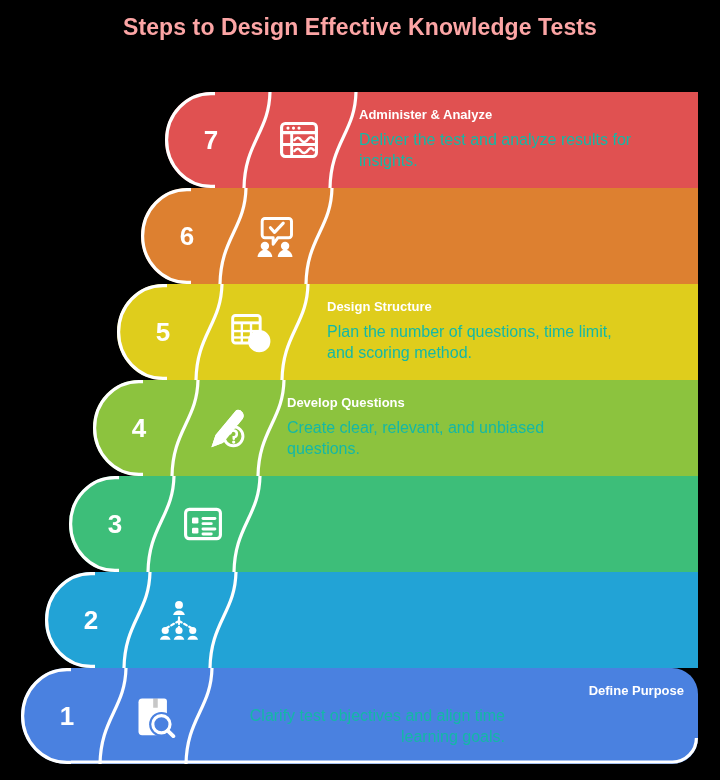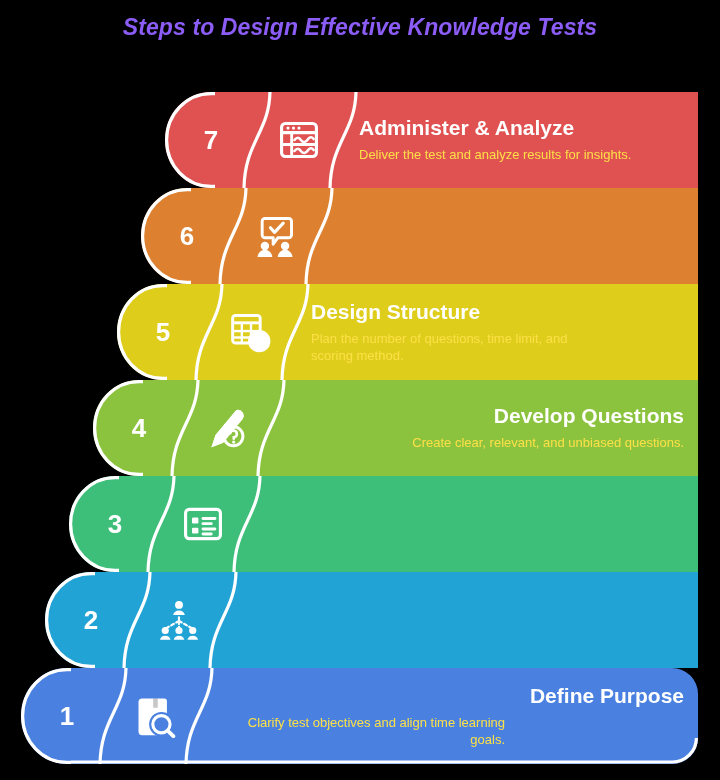--- a/index.html
+++ b/index.html
@@ -86,41 +86,41 @@
     height: 96px;
     display: flex;
     flex-direction: column;
     justify-content: center;
     z-index: 3;
     padding-right: 14px;
     box-sizing: border-box;
   }
   .step-title {
     color: #ffffff;
-    font-size: 21px;
+    font-size: 13px;
     font-weight: bold;
     line-height: 1.15;
     margin-bottom: 7px;
     font-family: "Liberation Sans", sans-serif;
   }
   .step-desc {
-    color: #fde047;
-    font-size: 13px;
+    color: #14b8a6;
+    font-size: 16px;
     font-weight: normal;
     line-height: 1.3;
     max-width: 290px;
     font-family: "Liberation Sans", sans-serif;
   }
 </style>
 </head>
 <body style="background: rgb(0, 0, 0);">
 
 <div id="infographic">
 
-  <div id="page-title" style="color: #8b5cf6; font-style: italic;">Steps to Design Effective Knowledge Tests</div>
+  <div id="page-title" style="color: #fca5a5;">Steps to Design Effective Knowledge Tests</div>
 
   <div id="steps-layer">
       <div class="step-row" style="left: 165px; top: 92px; width: 533px;">
         <svg class="step-svg" width="533" height="96" viewBox="0 0 533 96">
           <path d="M 46 0 H 533 V 96 H 46 a 46 48 0 0 1 0 -96 Z" fill="#e05151"></path>
           <path d="M 105 -2 C 105 40.32, 79 49.92, 79 98" stroke="#ffffff" stroke-width="3.2" fill="none"></path>
           <path d="M 191 -2 C 191 40.32, 165 49.92, 165 98" stroke="#ffffff" stroke-width="3.2" fill="none"></path>
           <path d="M 50 1.6 H 46 a 44.4 46.4 0 0 0 0 92.8 H 50" stroke="#ffffff" stroke-width="3.2" fill="none"></path>
         </svg>
         <div class="step-number" style="left: 0px;">7</div>
@@ -194,21 +194,21 @@
       <circle cx="33" cy="34" r="7.3" fill="none"></circle>
       <circle cx="33" cy="34" r="7.3" stroke="#fff" stroke-width="0" fill="none"></circle>
       <mask id="clockmask">
         <rect x="20" y="21" width="28" height="28" fill="#fff"></rect>
         <circle cx="33" cy="34" r="7.6" fill="#000"></circle>
       </mask>
       <circle cx="33" cy="34" r="11.4" fill="#fff" mask="url(#clockmask)"></circle>
       <path d="M33 28.8 v5.4 h4" stroke="#fff" stroke-width="2.5" fill="none" stroke-linecap="round" stroke-linejoin="round"></path>
     </svg>
         </div>
-        <div class="step-text" style="left: 194px; width: 387px;">
+        <div class="step-text" style="left: 210px; width: 387px;">
           <div class="step-title">Design Structure</div>
           <div class="step-desc">Plan the number of questions, time limit, and scoring method.</div>
         </div>
       </div>
       <div class="step-row" style="left: 93px; top: 380px; width: 605px;">
         <svg class="step-svg" width="605" height="96" viewBox="0 0 605 96">
           <path d="M 46 0 H 605 V 96 H 46 a 46 48 0 0 1 0 -96 Z" fill="#8cc33e"></path>
           <path d="M 105 -2 C 105 40.32, 79 49.92, 79 98" stroke="#ffffff" stroke-width="3.2" fill="none"></path>
           <path d="M 191 -2 C 191 40.32, 165 49.92, 165 98" stroke="#ffffff" stroke-width="3.2" fill="none"></path>
           <path d="M 50 1.6 H 46 a 44.4 46.4 0 0 0 0 92.8 H 50" stroke="#ffffff" stroke-width="3.2" fill="none"></path>
@@ -222,21 +222,21 @@
         <circle cx="31" cy="33" r="13.6" fill="#000"></circle>
       </mask>
       <g mask="url(#penmask)">
         <path d="M34 4.5 a6.4 6.4 0 0 1 7.2 9.4 L20 40 L7 45 l4.5 -13.4 z" fill="#fff"></path>
       </g>
       <circle cx="31" cy="33" r="10.4" fill="none" stroke="#fff" stroke-width="3.2"></circle>
       <path d="M27.6 29.6 a3.6 3.6 0 1 1 3.8 4.4 v1.8" stroke="#fff" stroke-width="2.8" fill="none" stroke-linecap="round"></path>
       <circle cx="31.3" cy="39.4" r="1.8" fill="#fff"></circle>
     </svg>
         </div>
-        <div class="step-text" style="left: 194px; width: 411px; align-items: flex-end;">
+        <div class="step-text" style="left: 194px; width: 411px;">
           <div class="step-title">Develop Questions</div>
           <div class="step-desc">Create clear, relevant, and unbiased questions.</div>
         </div>
       </div>
       <div class="step-row" style="left: 69px; top: 476px; width: 629px;">
         <svg class="step-svg" width="629" height="96" viewBox="0 0 629 96">
           <path d="M 46 0 H 629 V 96 H 46 a 46 48 0 0 1 0 -96 Z" fill="#3dbe79"></path>
           <path d="M 105 -2 C 105 40.32, 79 49.92, 79 98" stroke="#ffffff" stroke-width="3.2" fill="none"></path>
           <path d="M 191 -2 C 191 40.32, 165 49.92, 165 98" stroke="#ffffff" stroke-width="3.2" fill="none"></path>
           <path d="M 50 1.6 H 46 a 44.4 46.4 0 0 0 0 92.8 H 50" stroke="#ffffff" stroke-width="3.2" fill="none"></path>

